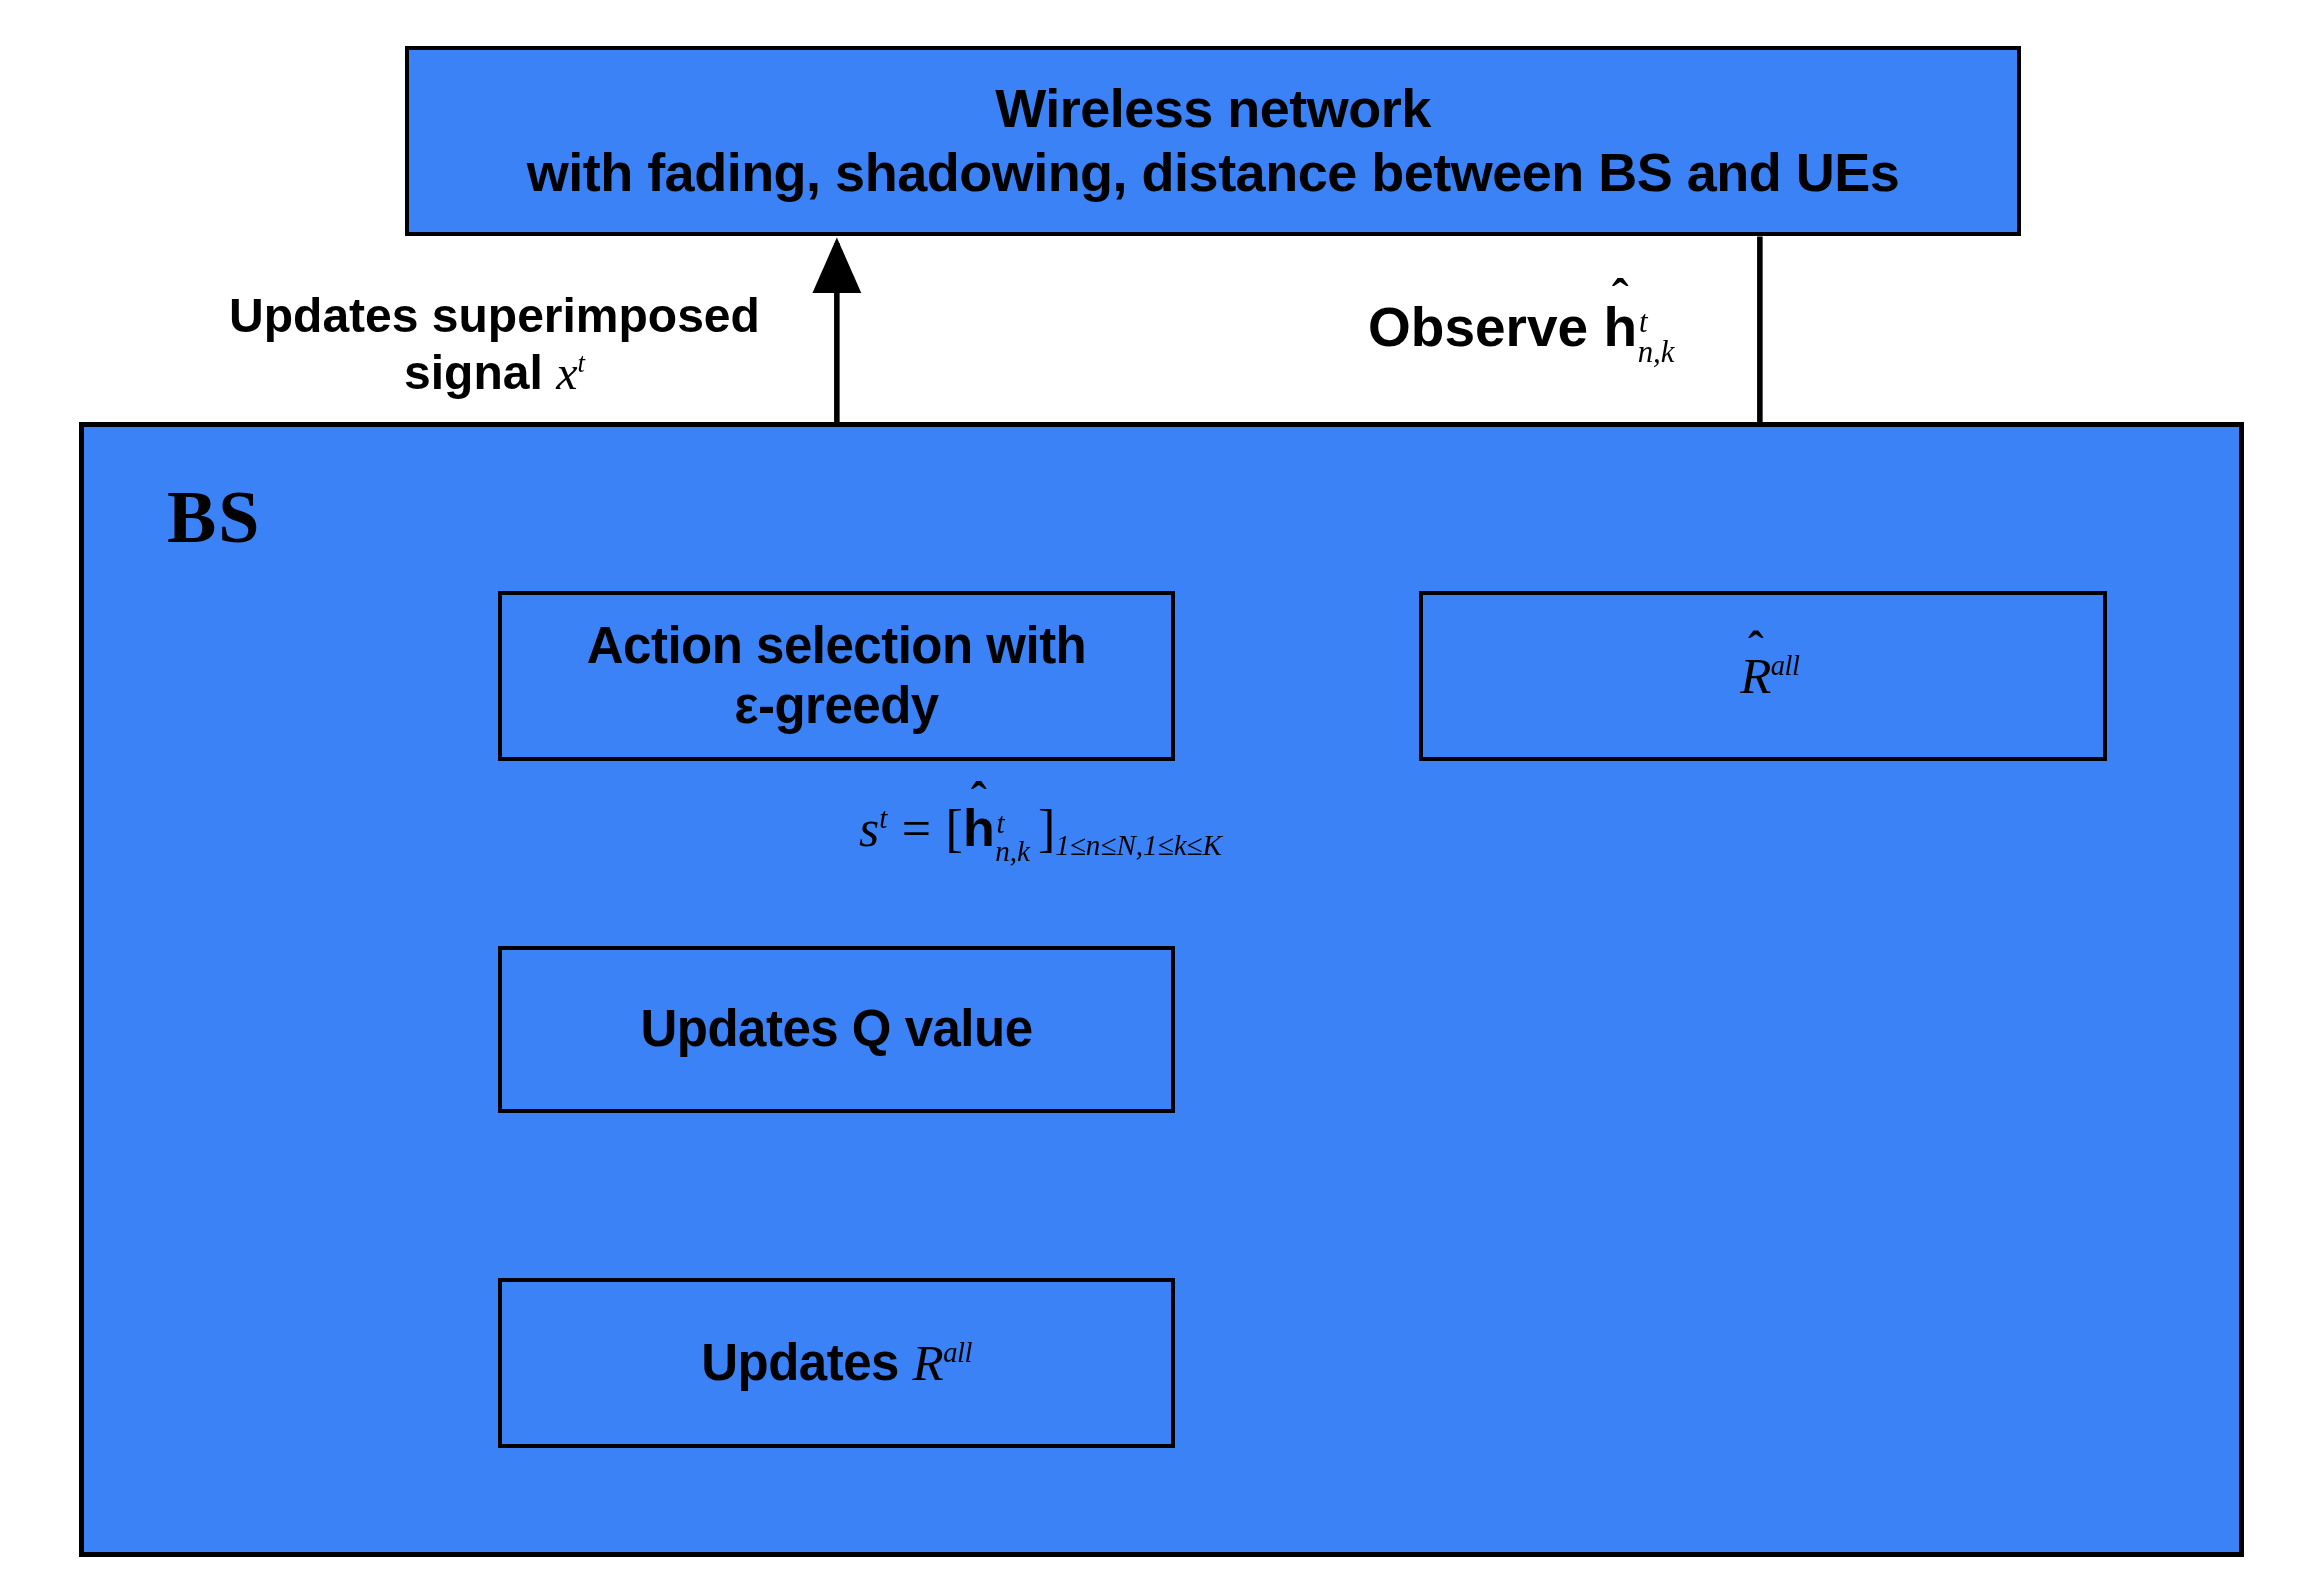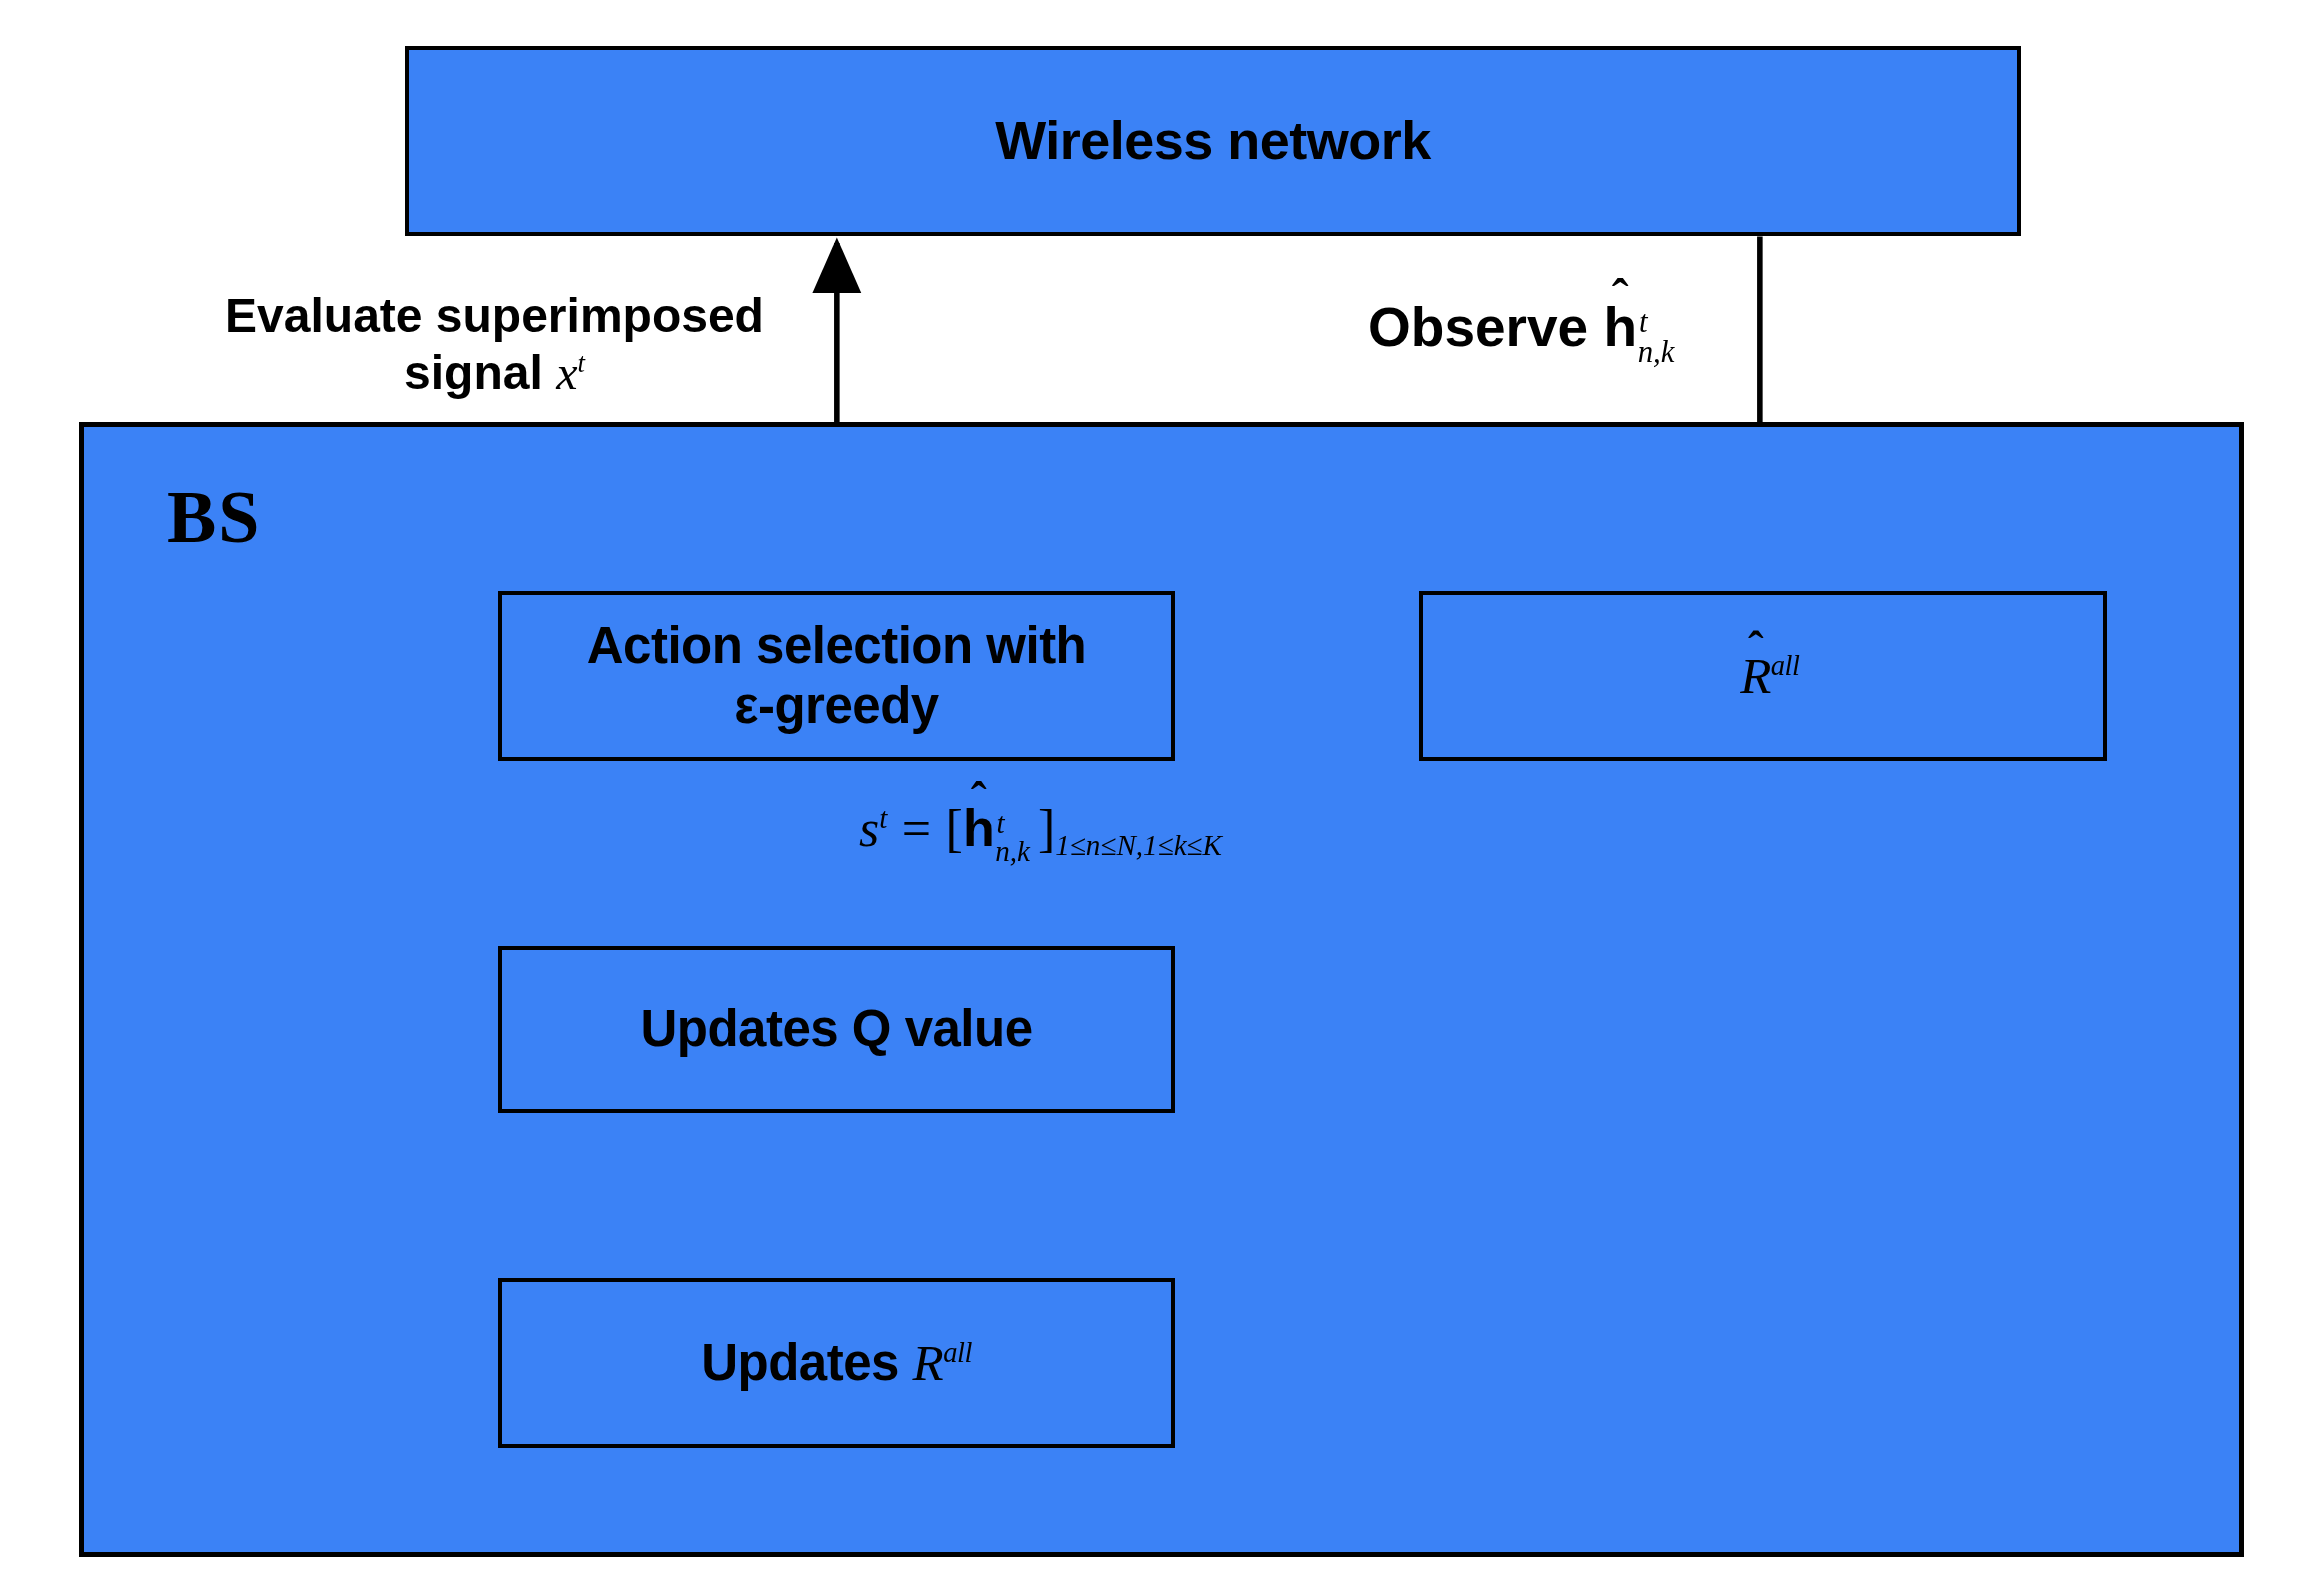--- a/index.html
+++ b/index.html
@@ -176,20 +176,21 @@
     <path d="M 1897,820 L 1897,1112 L 1278,1112" stroke="#000000" stroke-width="6" fill="none" marker-end="url(#arrowhead)"></path>
 
     <path d="M 902,1020 L 902,829" stroke="#000000" stroke-width="6" fill="none" marker-end="url(#arrowhead)"></path>
 
     <path d="M 902,1200 L 902,1370" stroke="#000000" stroke-width="6" fill="none" marker-end="url(#arrowhead)"></path>
   </svg>
 
   <div class="node" id="box-wireless">
     <div class="txt">
       <span>Wireless network</span><br>
+      <span>with fading, shadowing, distance between BS and UEs</span>
     </div>
   </div>
 
   <div class="node" id="box-bs-outer"></div>
 
   <div class="bs-label">BS</div>
 
   <div class="node" id="box-action">
     <div class="txt">
       <span>Action selection with</span><br>
@@ -207,21 +208,21 @@
     <div class="txt">Updates Q value</div>
   </div>
 
   <div class="node" id="box-updater">
     <div class="txt">
       <span>Updates</span><span>&nbsp;</span><span class="mi">R</span><sup class="m">all</sup>
     </div>
   </div>
 
   <div class="edge-label" id="label-transmit">
-    <span>Evaluate superimposed</span><br>
+    <span>Updates superimposed</span><br>
     <span>signal</span><span>&nbsp;</span><span class="mi">x</span><sup class="m">t</sup>
   </div>
 
   <div class="edge-label" id="label-observe">
     <span>Observe</span><span>&nbsp;</span><span class="hatwrap"><span class="hat">ˆ</span><span class="mi-b">h</span></span><span class="stack"><sup class="m">t</sup><sub class="m">n,k</sub></span>
   </div>
 
   <div class="edge-label" id="label-state">
     <span class="mi">s</span><sup class="m">t</sup><span>&nbsp;</span><span class="mop">=</span><span>&nbsp;</span><span class="mop">[</span><span class="hatwrap"><span class="hat">ˆ</span><span class="mi-b">h</span></span><span class="stack"><sup class="m">t</sup><sub class="m">n,k</sub></span><span>&nbsp;&nbsp;&nbsp;</span><span class="mop">]</span><sub class="m">1≤n≤N,1≤k≤K</sub>
   </div>

